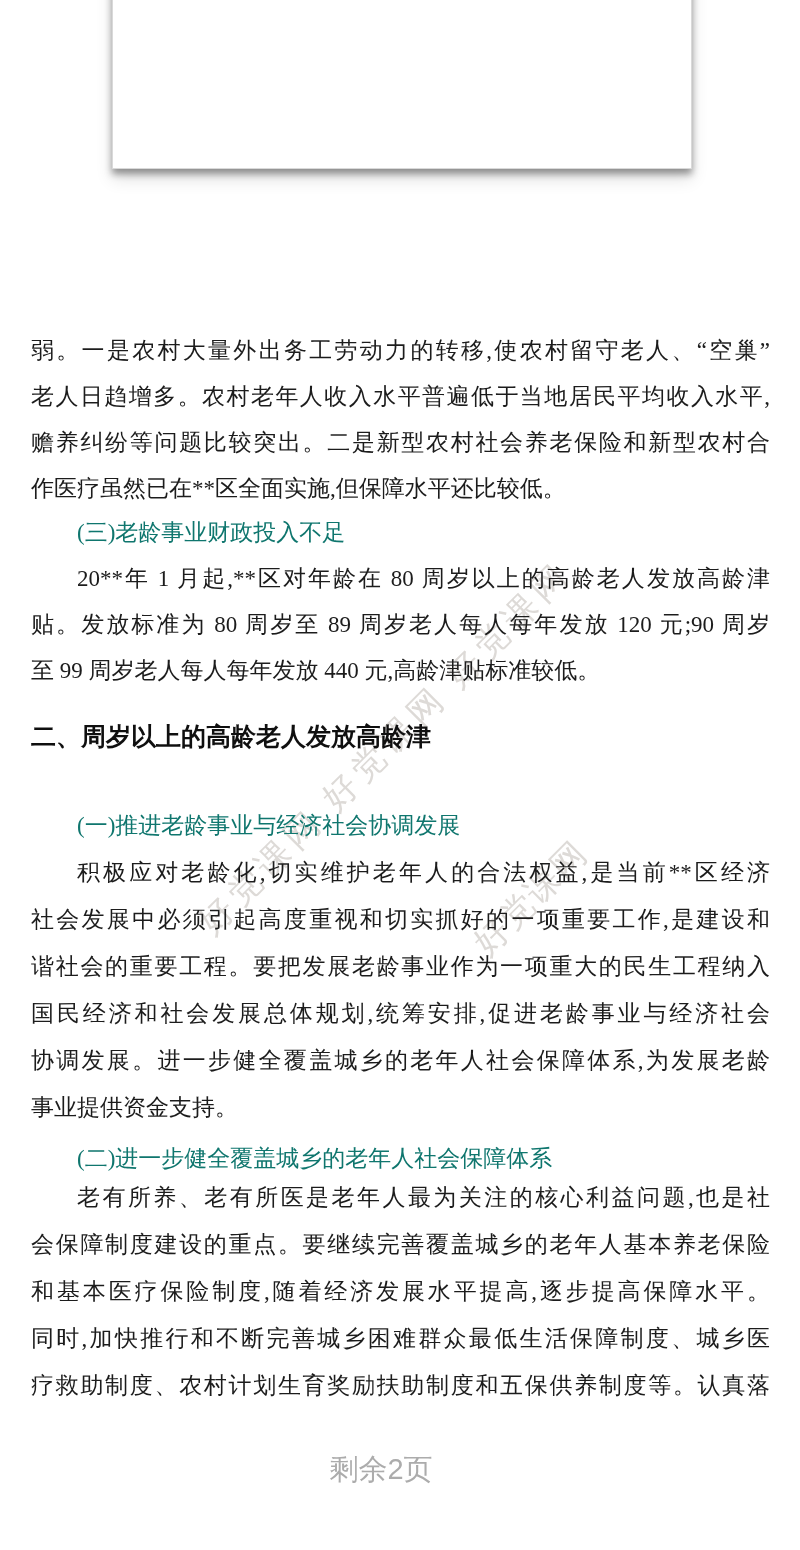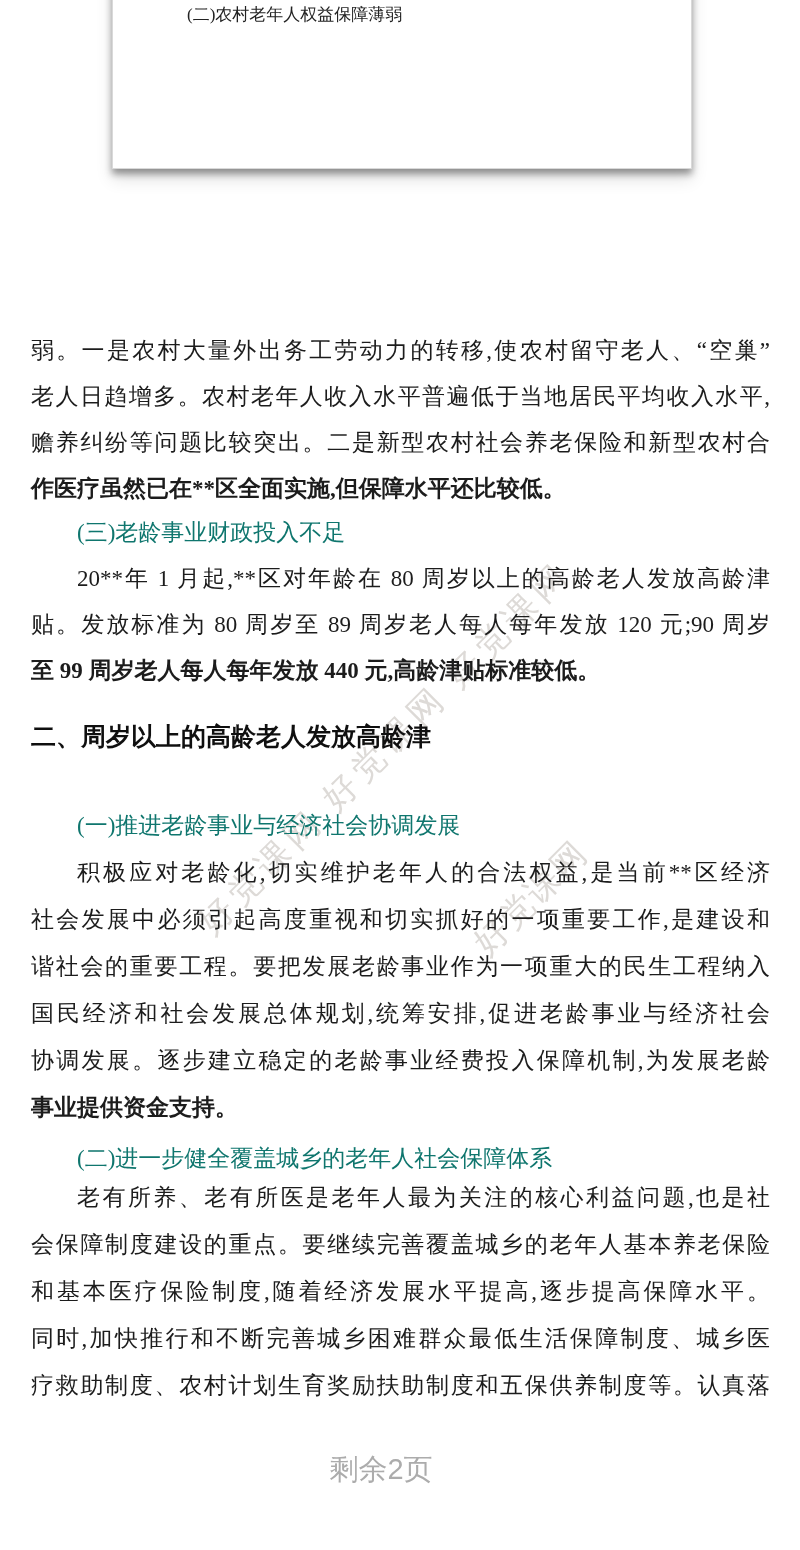--- a/index.html
+++ b/index.html
@@ -60,21 +60,21 @@
     font-size:23px; line-height:1.15;
     z-index:2;
     white-space:nowrap;
   }
   .doc-line.just{
     white-space:normal;
     text-align:justify; text-align-last:justify;
   }
   .doc-line.last{
     white-space:normal;
-    text-align:center; text-align-last:left;font-weight:bold;
+    text-align:center; text-align-last:left;
   }
   .doc-line.indent{ text-indent:2em; }
   .doc-line.kai{ color:#0f766e; }
   .doc-line.h2{
     font-family:"Liberation Sans","DejaVu Sans",sans-serif;
     font-weight:bold;
     font-size:25px;
     color:#0f0f0f;
   }
 
@@ -86,21 +86,20 @@
     font-family:"Liberation Sans","DejaVu Sans",sans-serif;
     font-size:29px;
     color:#acacac;
     z-index:2;
   }
 </style>
 </head>
 <body>
 
 <div class="preview-card">
-  <div class="card-line l1">(二)农村老年人权益保障薄弱</div>
 </div>
 
 <div class="wm stripe1">好党课网  好党课网  好党课网</div>
 <div class="wm stripe2">好党课网</div>
 
 <div class="doc-line just" style="top:338px">弱。一是农村大量外出务工劳动力的转移,使农村留守老人、“空巢”</div>
 <div class="doc-line just" style="top:384px">老人日趋增多。农村老年人收入水平普遍低于当地居民平均收入水平,</div>
 <div class="doc-line just" style="top:430px">赡养纠纷等问题比较突出。二是新型农村社会养老保险和新型农村合</div>
 <div class="doc-line last" style="top:476px">作医疗虽然已在**区全面实施,但保障水平还比较低。</div>
 
@@ -111,21 +110,21 @@
 <div class="doc-line last" style="top:658px">至 99 周岁老人每人每年发放 440 元,高龄津贴标准较低。</div>
 
 <div class="doc-line h2" style="top:722px">二、周岁以上的高龄老人发放高龄津</div>
 
 <div class="doc-line kai indent" style="top:813px">(一)推进老龄事业与经济社会协调发展</div>
 
 <div class="doc-line just indent" style="top:860px">积极应对老龄化,切实维护老年人的合法权益,是当前**区经济</div>
 <div class="doc-line just" style="top:907px">社会发展中必须引起高度重视和切实抓好的一项重要工作,是建设和</div>
 <div class="doc-line just" style="top:954px">谐社会的重要工程。要把发展老龄事业作为一项重大的民生工程纳入</div>
 <div class="doc-line just" style="top:1001px">国民经济和社会发展总体规划,统筹安排,促进老龄事业与经济社会</div>
-<div class="doc-line just" style="top:1048px">协调发展。逐步建立稳定的老龄事业经费投入保障机制,为发展老龄</div>
+<div class="doc-line just" style="top:1048px">协调发展。进一步健全覆盖城乡的老年人社会保障体系,为发展老龄</div>
 <div class="doc-line last" style="top:1095px">事业提供资金支持。</div>
 
 <div class="doc-line kai indent" style="top:1146px">(二)进一步健全覆盖城乡的老年人社会保障体系</div>
 
 <div class="doc-line just indent" style="top:1185px">老有所养、老有所医是老年人最为关注的核心利益问题,也是社</div>
 <div class="doc-line just" style="top:1232px">会保障制度建设的重点。要继续完善覆盖城乡的老年人基本养老保险</div>
 <div class="doc-line just" style="top:1279px">和基本医疗保险制度,随着经济发展水平提高,逐步提高保障水平。</div>
 <div class="doc-line just" style="top:1326px">同时,加快推行和不断完善城乡困难群众最低生活保障制度、城乡医</div>
 <div class="doc-line just" style="top:1373px">疗救助制度、农村计划生育奖励扶助制度和五保供养制度等。认真落</div>
 

